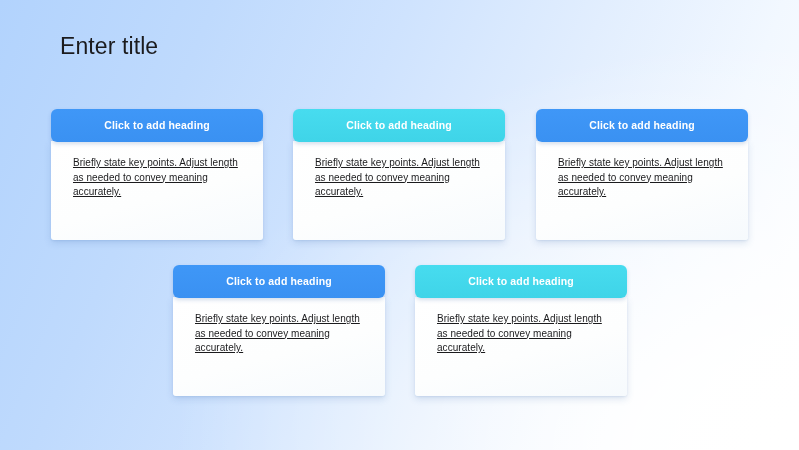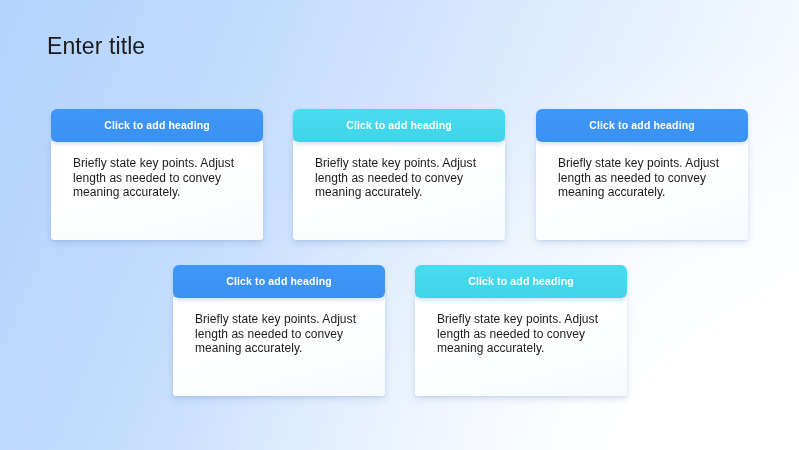--- a/index.html
+++ b/index.html
@@ -32,21 +32,21 @@
           #bfdafd 22%,
           #cfe3fe 42%,
           #e2eefe 62%,
           #f2f8ff 80%,
           #ffffff 100%);
   }
 
   
   #slide-title {
     position: absolute;
-    left: 47px;
+    left: 60px;
     top: 31px;
     font-size: 23px;
     line-height: 31px;
     letter-spacing: 0.1px;
     color: #1b1b1d;
     white-space: nowrap;
     text-align: center;
   }
 
   
@@ -78,24 +78,25 @@
     position: relative;
     margin-top: -1px;
     box-sizing: border-box;
     padding: 15px 17px 10px 22px;
     border-radius: 0 0 3px 3px;
     background: linear-gradient(165deg, #ffffff 0%, #fdfefe 55%, #f6fafd 100%);
     box-shadow: 0 3px 7px rgba(53,98,165,0.17), 0 1px 2px rgba(53,98,165,0.10);
     z-index: 1;
   }
   .card-body-text {
-    font-size: 12px;
+    font-size: 10px;
     line-height: 14.6px;
     color: #1b1b1d;
     letter-spacing: 0.05px;
+    text-decoration: underline;
   }
 
   
   #card-1 { left: 51px;  top: 109px; }
   #card-2 { left: 293px; top: 109px; }
   #card-3 { left: 536px; top: 109px; }
   #card-1 .card-body, #card-2 .card-body, #card-3 .card-body { height: 99px; }
 
   
   #card-4 { left: 173px; top: 265px; }

